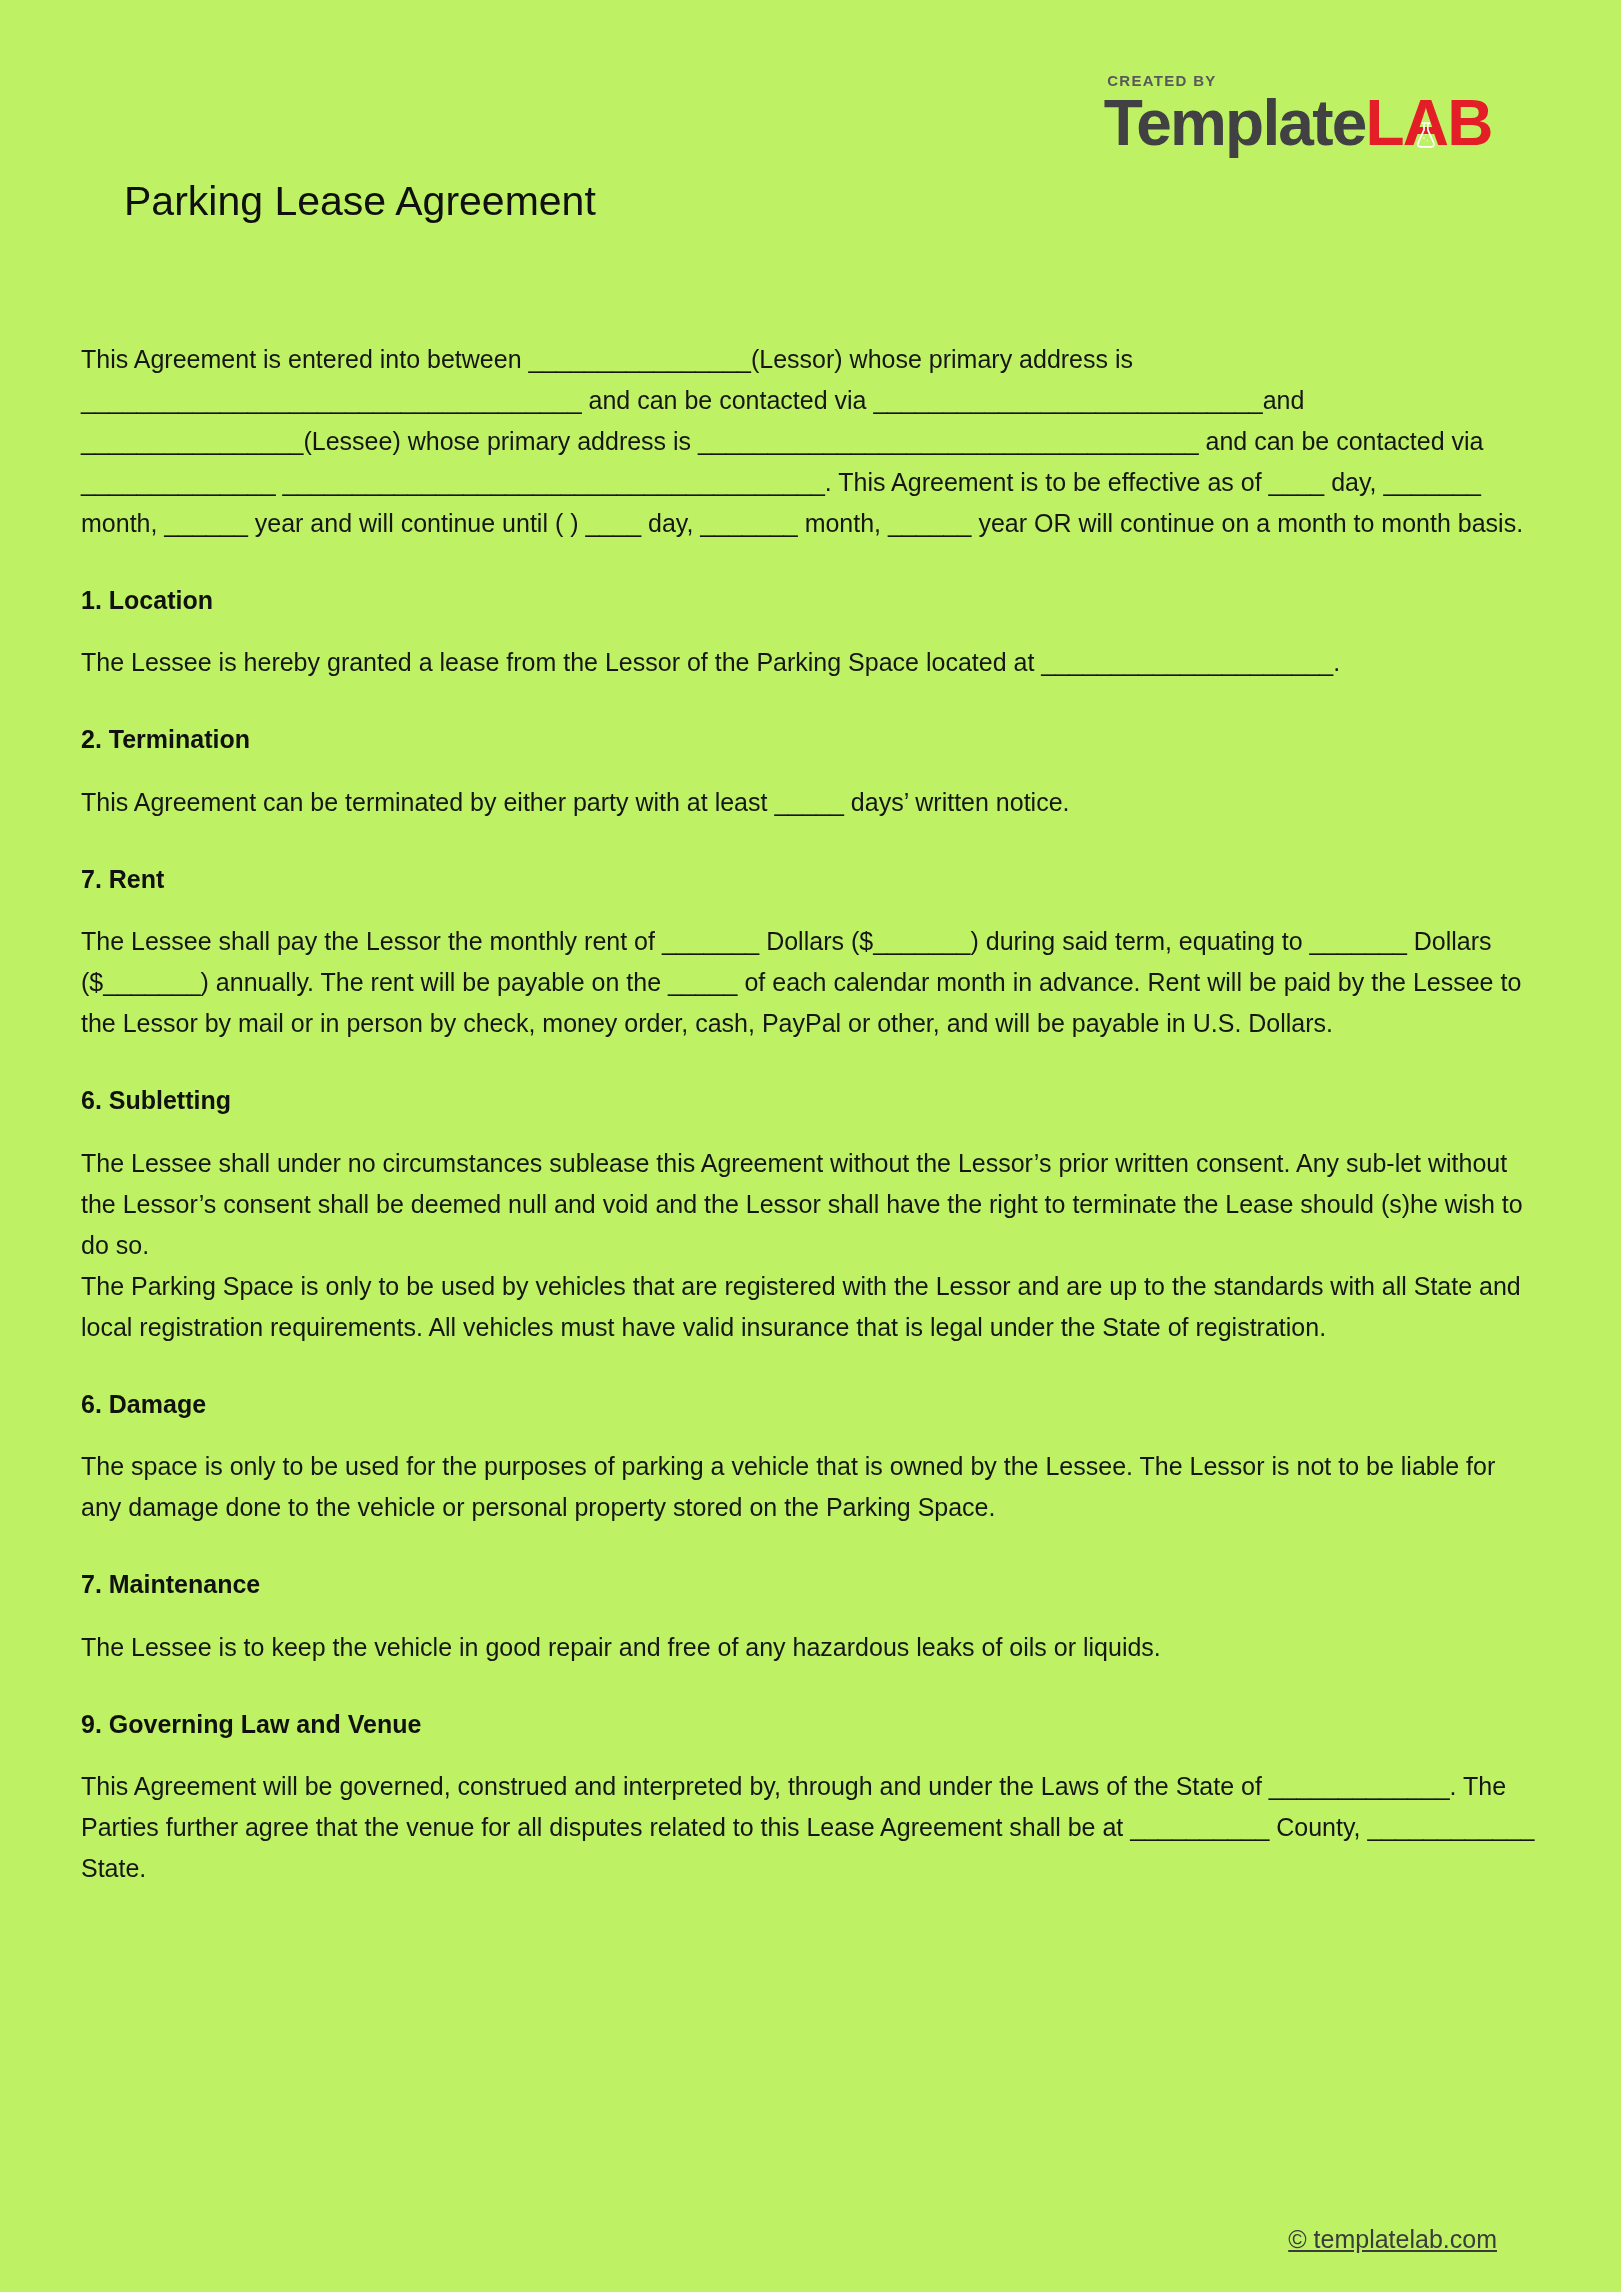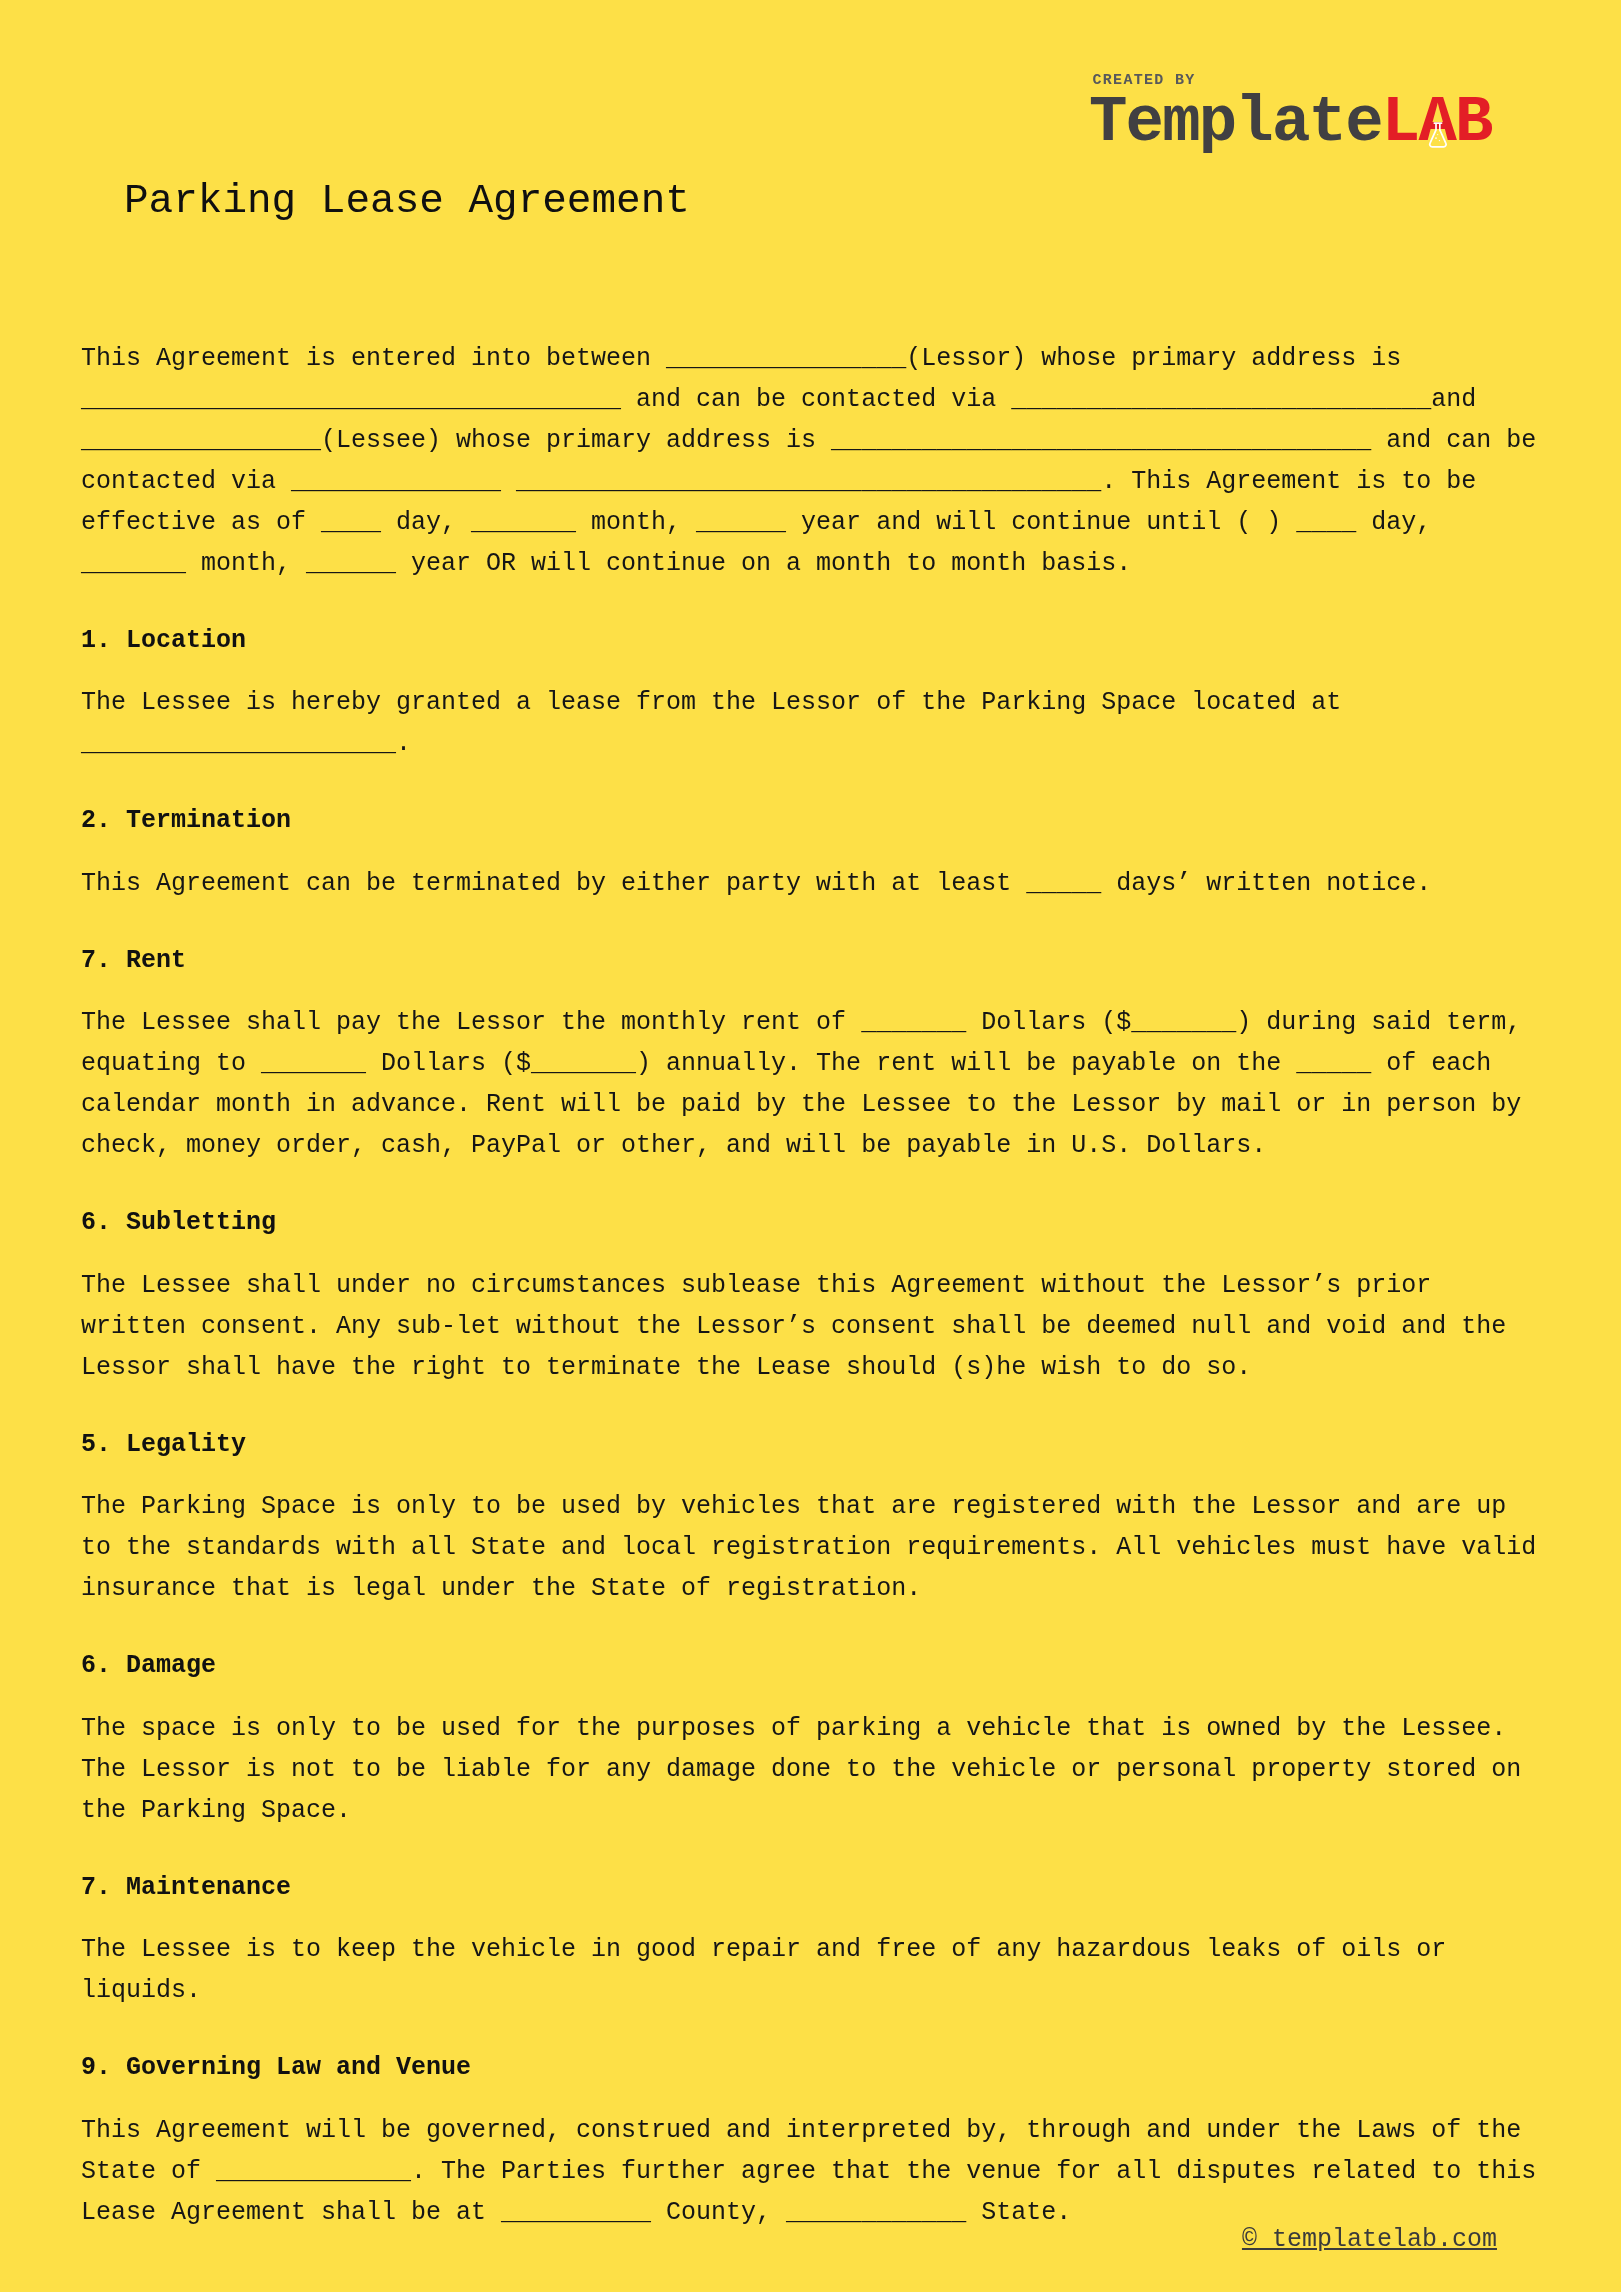--- a/index.html
+++ b/index.html
@@ -1,21 +1,21 @@
 <!DOCTYPE html>
 <html style="font-size:14.3px"><head>
 <meta charset="utf-8">
 <style>
   html, body { margin: 0; padding: 0; background: #ffffff; }
   .page {
     position: relative;
     width: 1621px;
     height: 2293px;
-    background: #fde047;
-    font-family: Liberation Mono, monospace;
+    background: #bef264;
+    font-family: Liberation Sans, sans-serif;
     color: #161616;
     overflow: hidden;
   }
   .header { padding: 72px 124px 0 124px; }
   .logo {
     width: fit-content;
     margin-left: auto;
     margin-right: 5.4px;
     text-align: left;
   }
@@ -114,21 +114,20 @@
       <h2>7. Rent</h2>
       <p>The Lessee shall pay the Lessor the monthly rent of _______ Dollars ($_______) during said term, equating to _______ Dollars ($_______) annually. The rent will be payable on the _____ of each calendar month in advance. Rent will be paid by the Lessee to the Lessor by mail or in person by check, money order, cash, PayPal or other, and will be payable in U.S. Dollars.</p>
     </section>
 
     <section>
       <h2>6. Subletting</h2>
       <p>The Lessee shall under no circumstances sublease this Agreement without the Lessor’s prior written consent. Any sub-let without the Lessor’s consent shall be deemed null and void and the Lessor shall have the right to terminate the Lease should (s)he wish to do so.</p>
     </section>
 
     <section>
-      <h2>5. Legality</h2>
       <p>The Parking Space is only to be used by vehicles that are registered with the Lessor and are up to the standards with all State and local registration requirements. All vehicles must have valid insurance that is legal under the State of registration.</p>
     </section>
 
     <section>
       <h2>6. Damage</h2>
       <p>The space is only to be used for the purposes of parking a vehicle that is owned by the Lessee. The Lessor is not to be liable for any damage done to the vehicle or personal property stored on the Parking Space.</p>
     </section>
 
     <section>
       <h2>7. Maintenance</h2>

